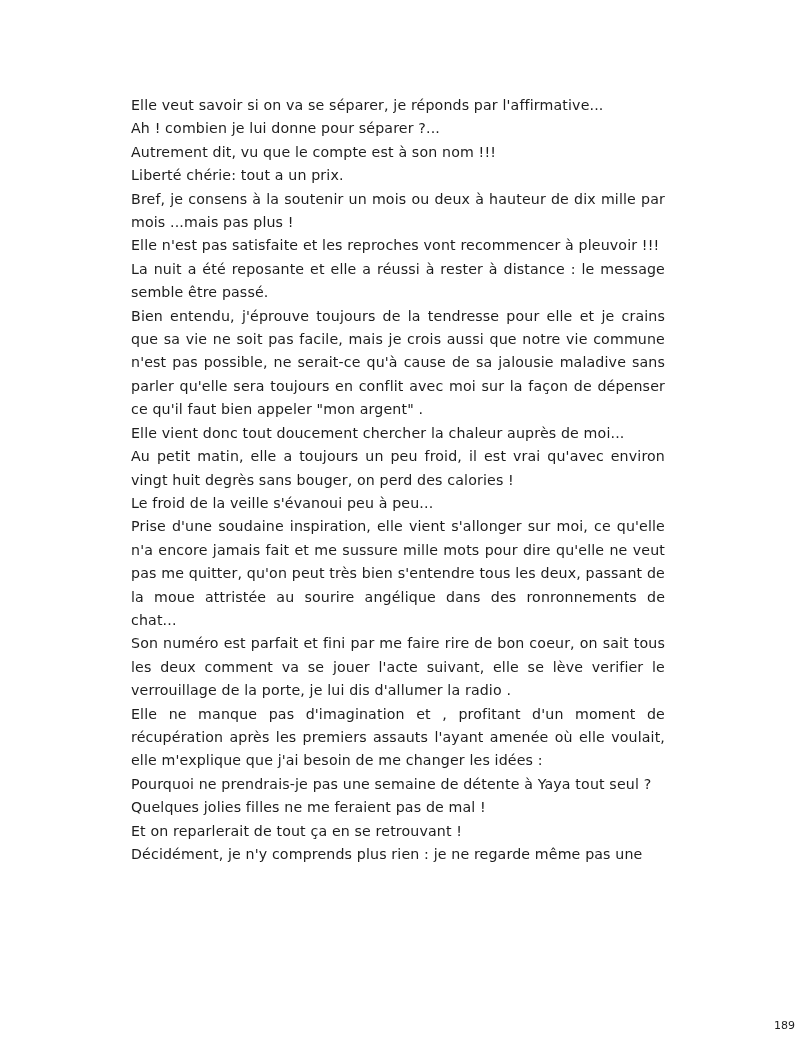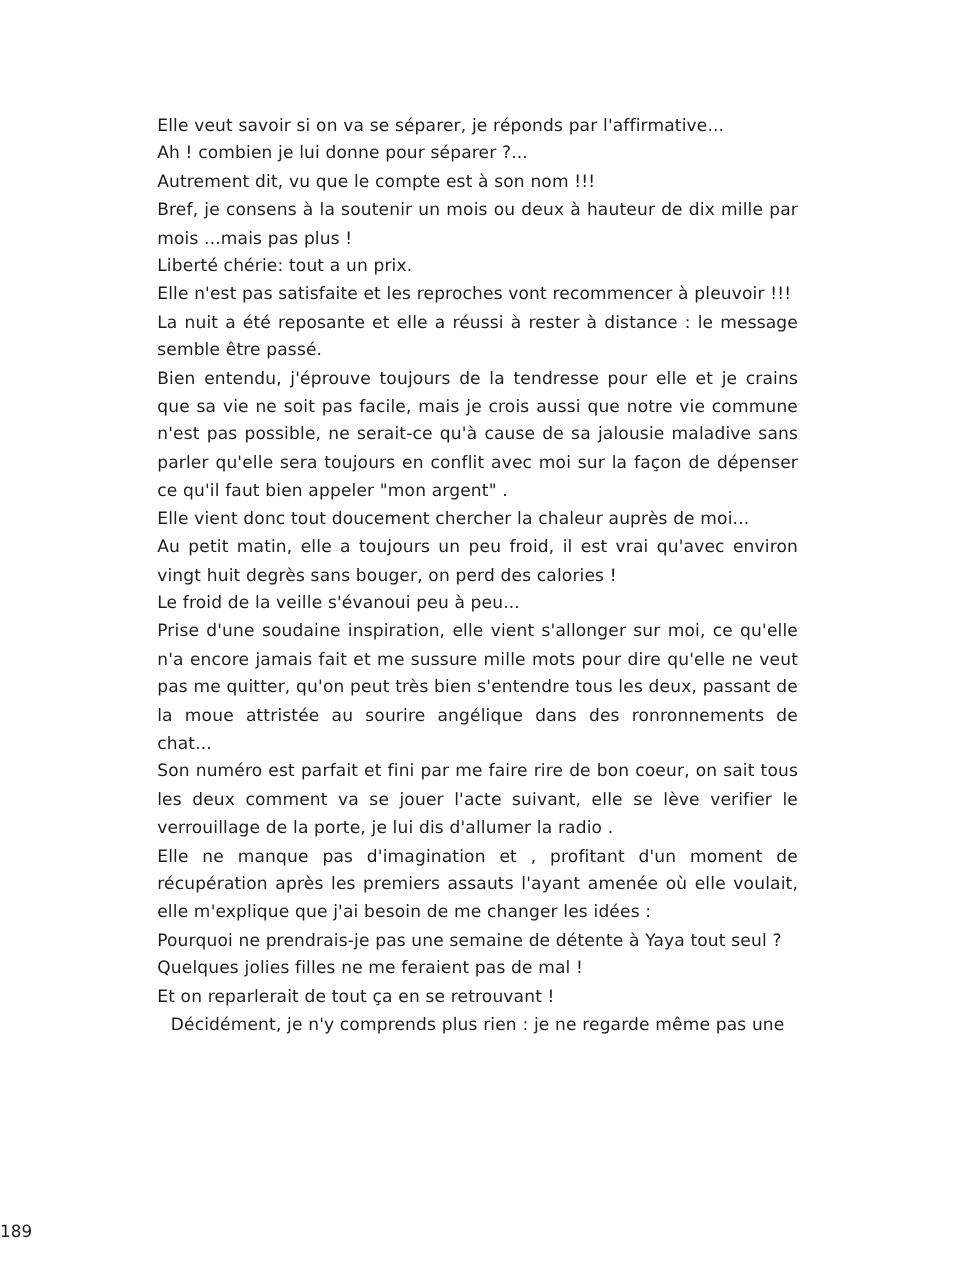--- a/index.html
+++ b/index.html
@@ -30,42 +30,42 @@
   .para {
     font-size: 14.2px;
     line-height: 23.4px;
     text-align: justify;
     text-justify: inter-word;
     margin: 0;
     color: #1d1d1d;
     letter-spacing: 0.01em;
   }
   .para:last-child {
-    text-align: center;
+    text-align: left;
   }
   .page-number {
     position: absolute;
     left: 0;
     right: 0;
     top: 1019px;
-    text-align: left;
-    font-size: 14px;
+    text-align: right;
+    font-size: 11px;
     color: #1d1d1d;
   }
 </style>
 </head>
 <body>
 
 <div class="page">
   <div class="content">
     <p class="para">Elle veut savoir si on va se séparer, je réponds par l'affirmative...</p>
     <p class="para">Ah ! combien je lui donne pour séparer ?...</p>
     <p class="para">Autrement dit, vu que le compte est à son nom !!!</p>
+    <p class="para">Liberté chérie: tout a un prix.</p>
     <p class="para">Bref, je consens à la soutenir un mois ou deux à hauteur de dix mille par mois ...mais pas plus !</p>
-    <p class="para">Liberté chérie: tout a un prix.</p>
     <p class="para">Elle n'est pas satisfaite et les reproches vont recommencer à pleuvoir !!!</p>
     <p class="para">La nuit a été reposante et elle a réussi à rester à distance : le message semble être passé.</p>
     <p class="para">Bien entendu, j'éprouve toujours de la tendresse pour elle et je crains que sa vie ne soit pas facile, mais je crois aussi que notre vie commune n'est pas possible, ne serait-ce qu'à cause de sa jalousie maladive sans parler qu'elle sera toujours en conflit avec moi sur la façon de dépenser ce qu'il faut bien appeler "mon argent" .</p>
     <p class="para">Elle vient donc tout doucement chercher la chaleur auprès de moi...</p>
     <p class="para">Au petit matin, elle a toujours un peu froid, il est vrai qu'avec environ vingt huit degrès sans bouger, on perd des calories !</p>
     <p class="para">Le froid de la veille s'évanoui peu à peu...</p>
     <p class="para">Prise d'une soudaine inspiration, elle vient s'allonger sur moi, ce qu'elle n'a encore jamais fait et me sussure mille mots pour dire qu'elle ne veut pas me quitter, qu'on peut très bien s'entendre tous les deux, passant de la moue attristée au sourire angélique dans des ronronnements de chat...</p>
     <p class="para">Son numéro est parfait et fini par me faire rire de bon coeur, on sait tous les deux comment va se jouer l'acte suivant, elle se lève verifier le verrouillage de la porte, je lui dis d'allumer la radio .</p>
     <p class="para">Elle ne manque pas d'imagination et , profitant d'un moment de récupération après les premiers assauts l'ayant amenée où elle voulait, elle m'explique que j'ai besoin de me changer les idées :</p>
     <p class="para">Pourquoi ne prendrais-je pas une semaine de détente à Yaya tout seul ?</p>

